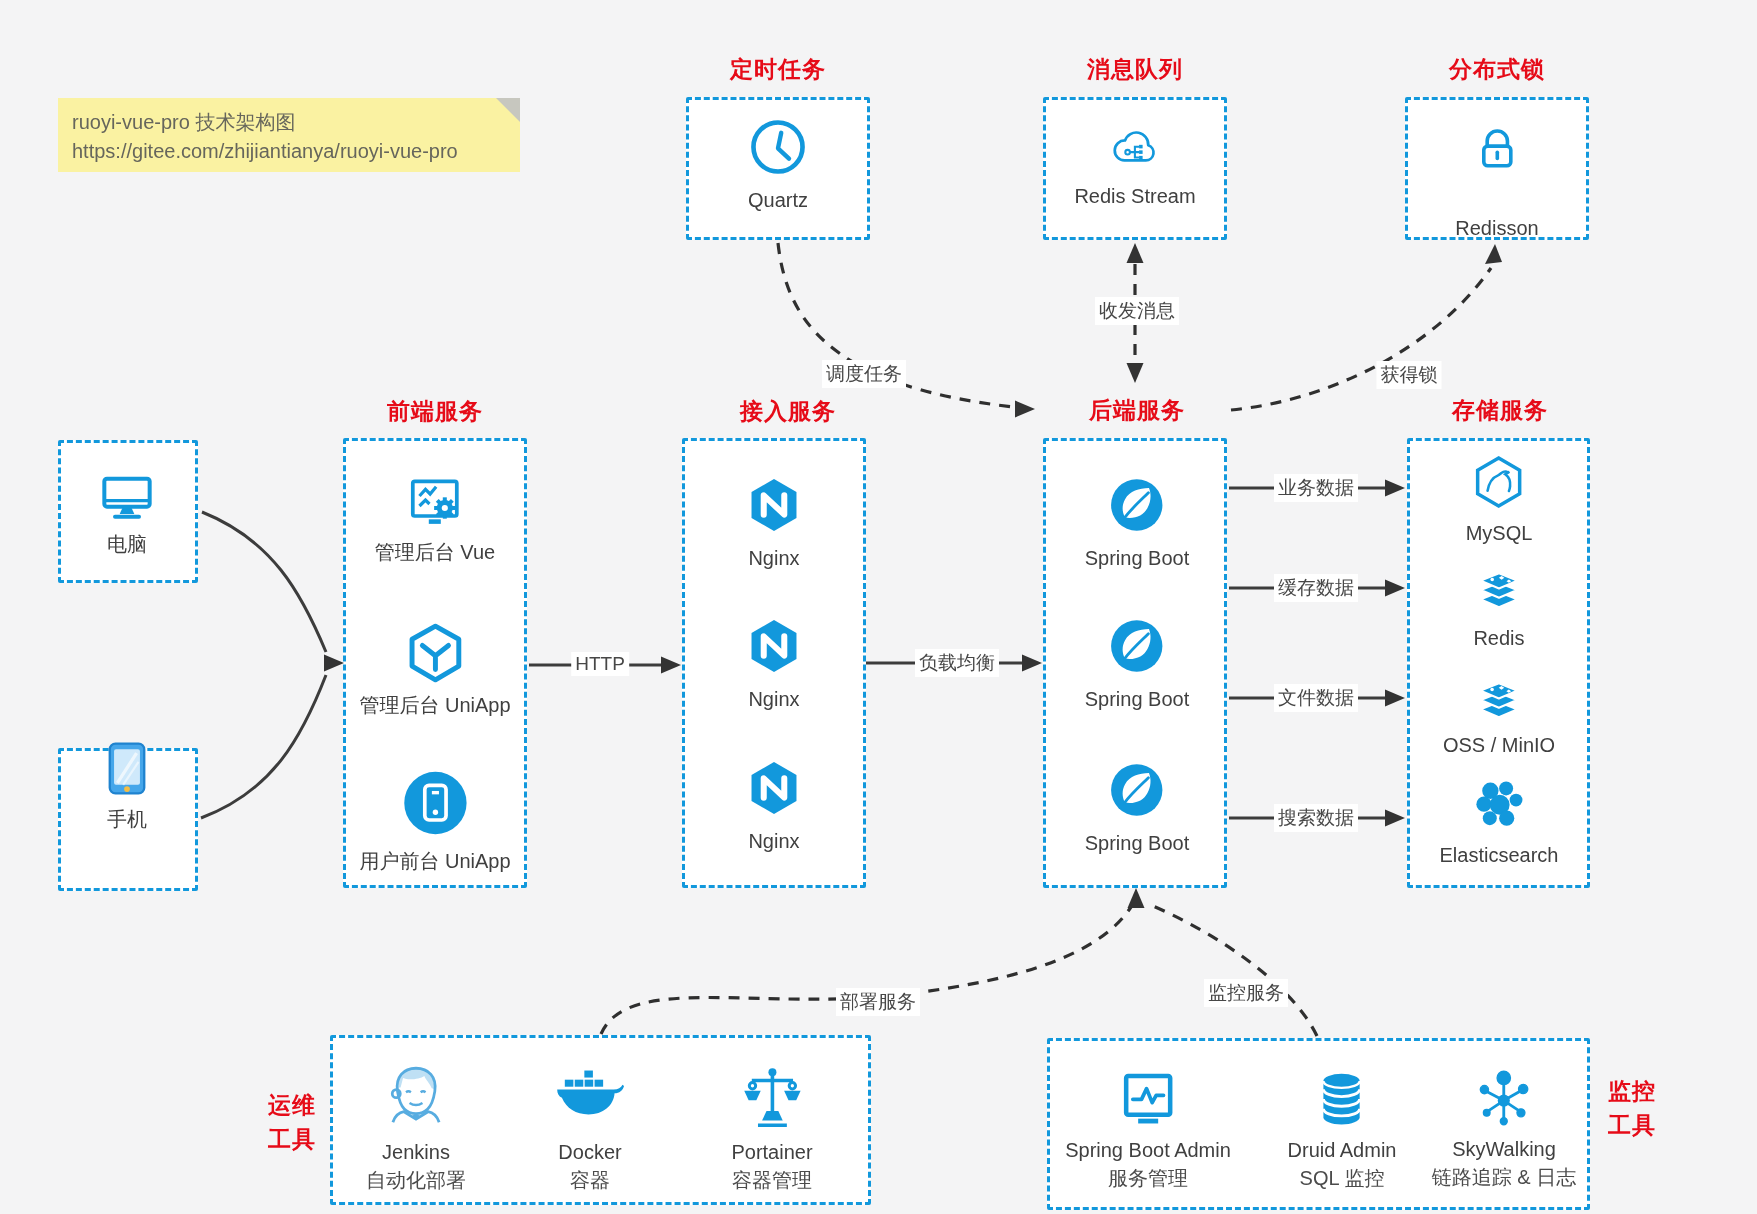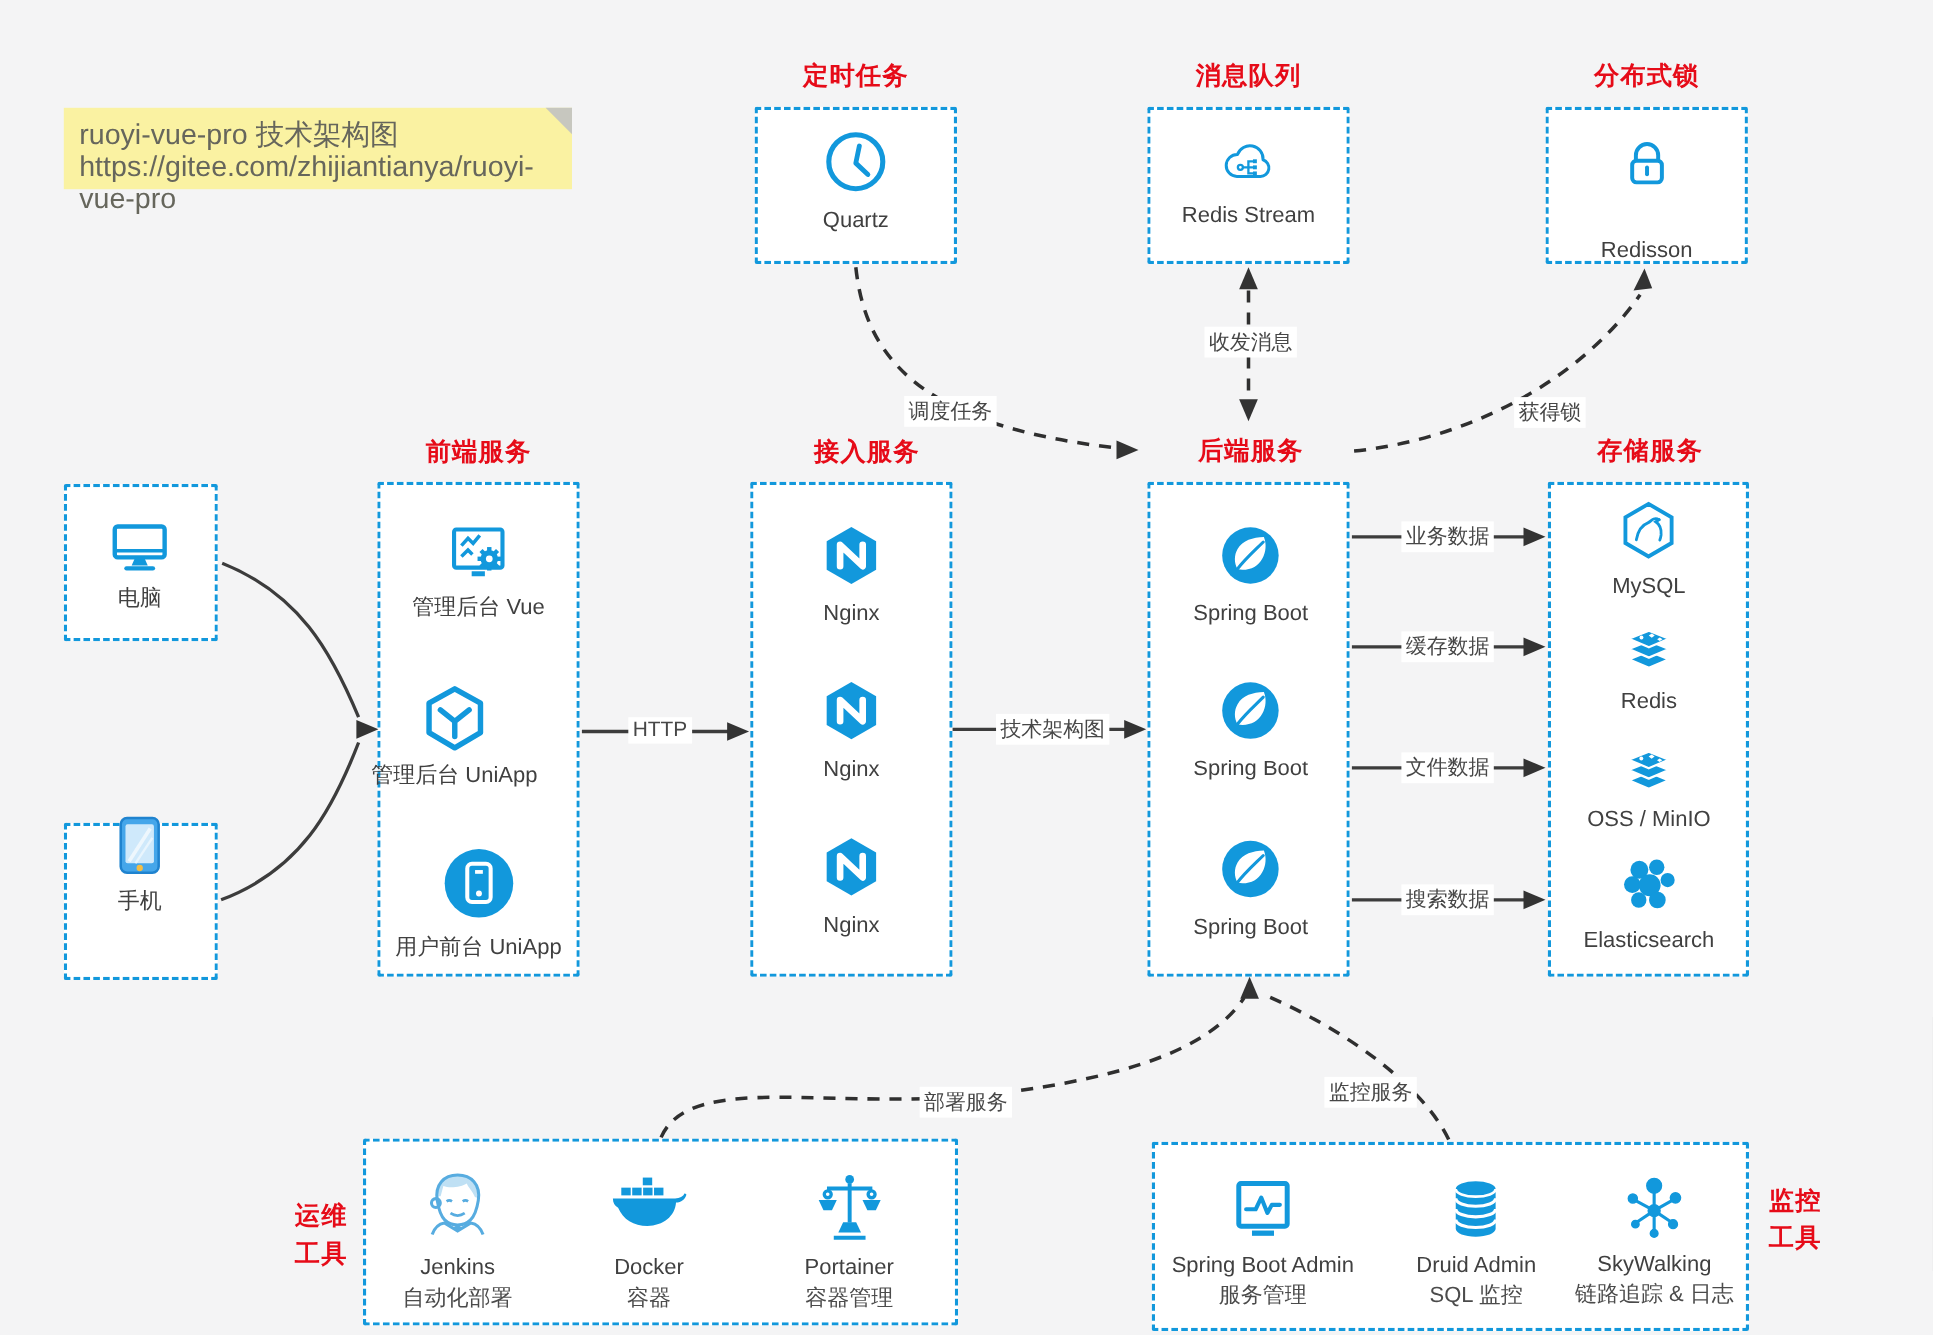--- a/index.html
+++ b/index.html
@@ -32,21 +32,21 @@
     margin-top:9px;font-size:20px;color:#404040;white-space:nowrap;text-align:center;line-height:26px;
   }
   .item .lbl2{margin-top:2px;font-size:20px;color:#4b4b4b;white-space:nowrap;text-align:center;line-height:26px;}
   .conn-label{
     position:absolute;transform:translate(-50%,-50%);z-index:4;
     background:#ffffff;padding:1px 4px;font-size:19px;color:#474747;white-space:nowrap;
   }
   .note{
     position:absolute;left:58px;top:98px;width:462px;height:74px;z-index:3;
     background:#faf2a2;padding:10px 0 0 14px;box-sizing:border-box;
-    font-size:26px;line-height:29px;color:#66665c;
+    font-size:20px;line-height:29px;color:#66665c;
   }
   .note .fold{
     position:absolute;right:0;top:0;width:0;height:0;
     border-top:24px solid #c7c7bf;border-left:24px solid transparent;
   }
 </style>
 </head>
 <body>
 
 <div class="canvas">
@@ -188,21 +188,21 @@
             <rect x="30" y="20.5" width="3" height="16" transform="rotate(90 31.5 28.5)"></rect>
             <rect x="30" y="20.5" width="3" height="16" transform="rotate(135 31.5 28.5)"></rect>
             <circle cx="31.5" cy="28.5" r="6"></circle>
           </g>
           <circle cx="31.5" cy="28.5" r="2.3" fill="#ffffff" stroke="none"></circle>
           <rect x="19.5" y="37" width="9" height="3.4" fill="#1298dc" stroke="none"></rect>
         </svg>
       </span>
     <div class="lbl" style="margin-top:5px;">管理后台 Vue</div>
   </div>
-  <div class="item" style="left:413px;top:620px;">
+  <div class="item" style="left:435px;top:620px;">
     <span class="ic" style="width:66px;height:66px;">
         <svg viewBox="0 0 48 48" fill="none" stroke="#1298dc" stroke-width="3.6" stroke-linecap="round" stroke-linejoin="round">
           <path d="M24 4.5 L41 14 V33.5 L24 43.5 L7 33.5 V14 Z"></path>
           <path d="M24 26 v10 M24 26 l-9.5-7.5 M24 26 l9.5-7.5"></path>
         </svg>
       </span>
     <div class="lbl" style="margin-top:6px;">管理后台 UniApp</div>
   </div>
   <div class="item" style="left:435px;top:769px;">
     <span class="ic" style="width:68px;height:68px;">
@@ -413,21 +413,21 @@
           <circle cx="37.3" cy="35.5" r="3.1"></circle>
           <circle cx="24" cy="42" r="2.7"></circle>
           <circle cx="24" cy="26" r="4.2"></circle>
         </svg>
       </span>
     <div class="lbl" style="margin-top:7px;">SkyWalking</div>
     <div class="lbl2">链路追踪 &amp; 日志</div>
   </div>
 
   <div class="conn-label" style="left:600px;top:664px;">HTTP</div>
-  <div class="conn-label" style="left:957px;top:663px;">技术架构图</div>
+  <div class="conn-label" style="left:957px;top:663px;">负载均衡</div>
   <div class="conn-label" style="left:864px;top:374px;">调度任务</div>
   <div class="conn-label" style="left:1137px;top:311px;">收发消息</div>
   <div class="conn-label" style="left:1409px;top:375px;">获得锁</div>
   <div class="conn-label" style="left:1316px;top:488px;">业务数据</div>
   <div class="conn-label" style="left:1316px;top:588px;">缓存数据</div>
   <div class="conn-label" style="left:1316px;top:698px;">文件数据</div>
   <div class="conn-label" style="left:1316px;top:818px;">搜索数据</div>
   <div class="conn-label" style="left:878px;top:1002px;">部署服务</div>
   <div class="conn-label" style="left:1246px;top:993px;">监控服务</div>
 

